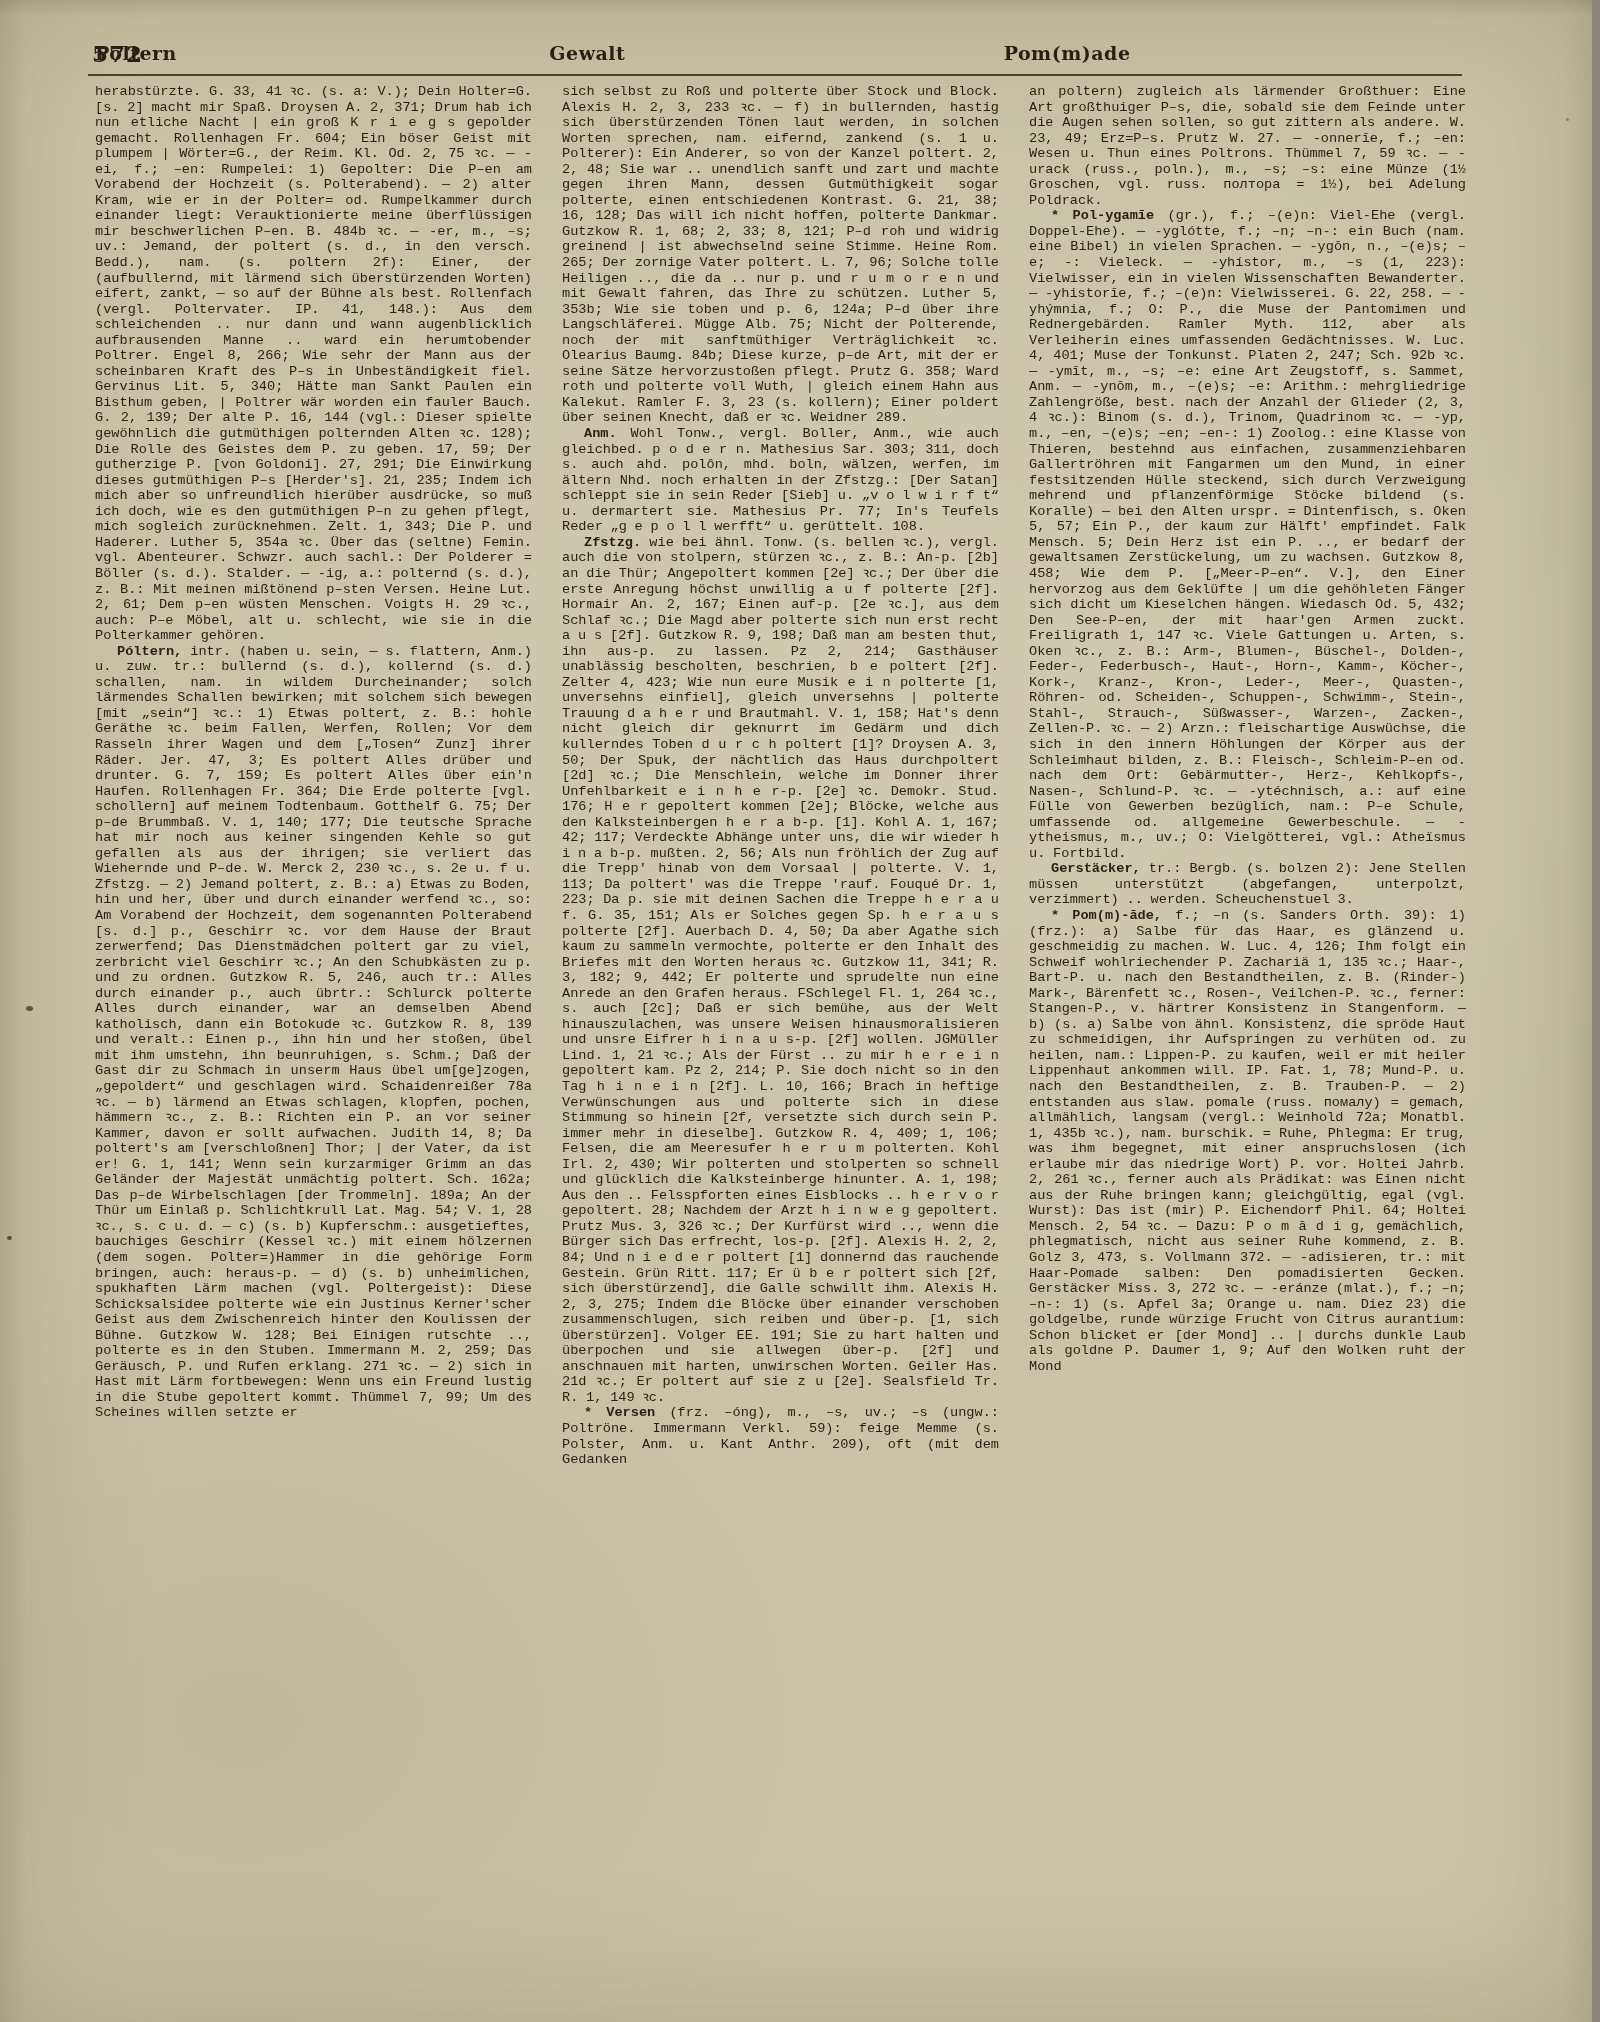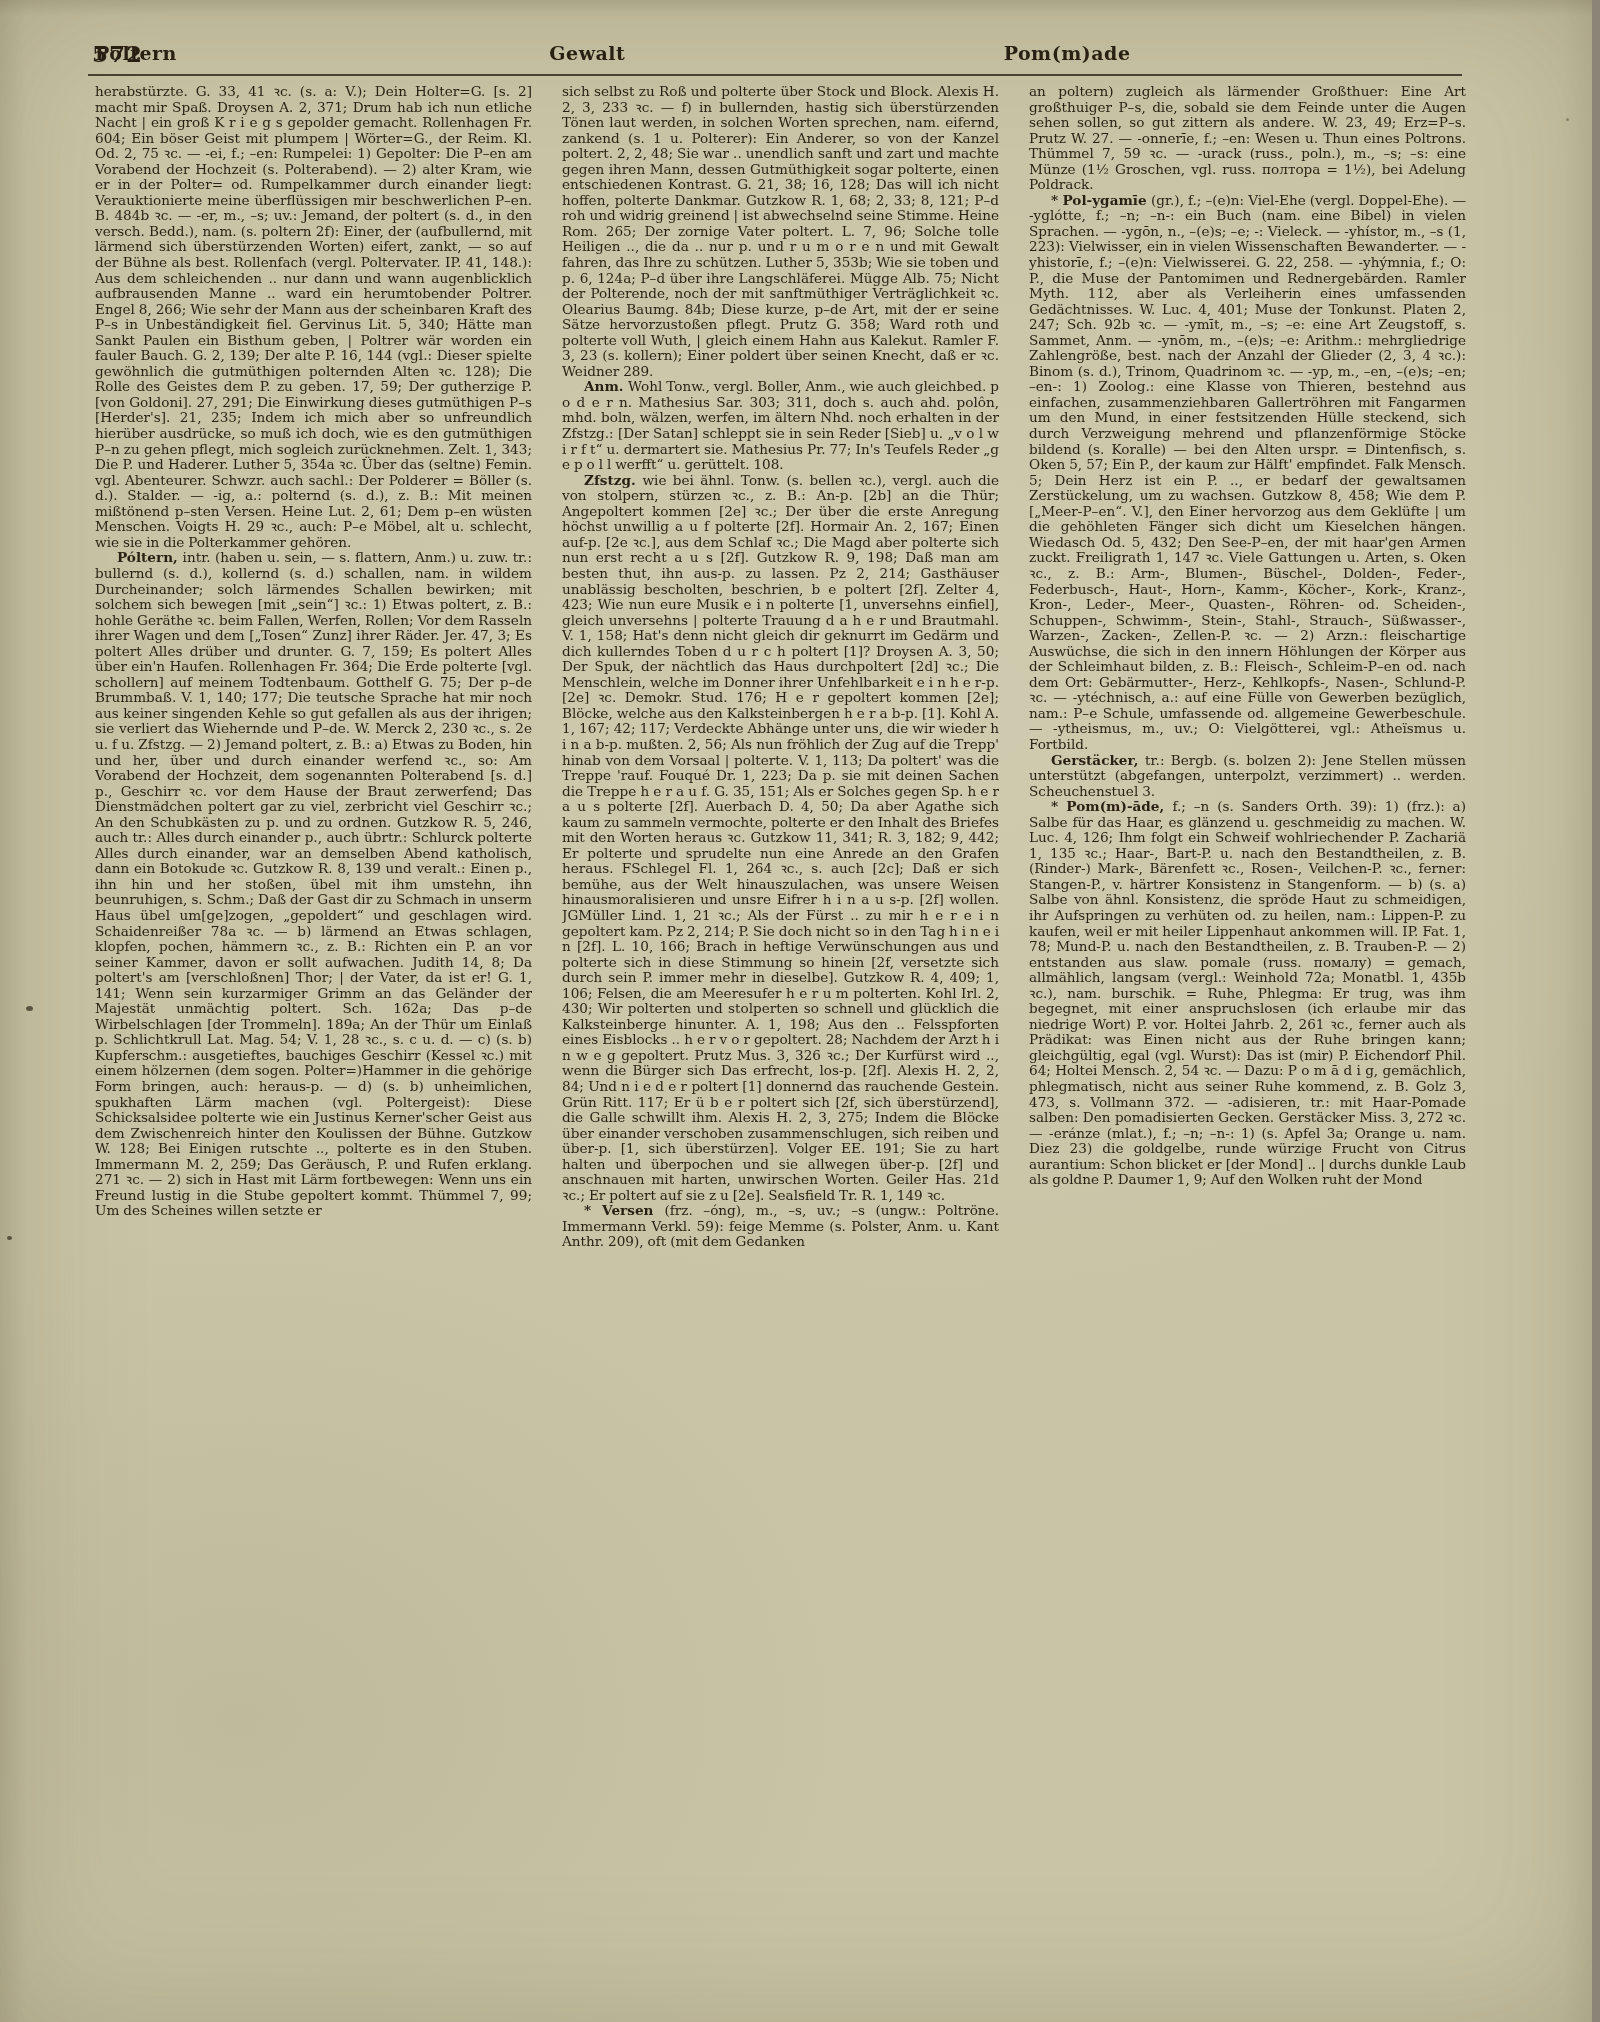--- a/index.html
+++ b/index.html
@@ -33,20 +33,21 @@
     flex:1 1 0;text-align:left;
     font-size:19px;font-weight:bold;letter-spacing:0.5px;
   }
   .rule{
     margin:10px 0 0 88px;width:1374px;height:2px;
     background:rgba(52,43,27,0.85);
   }
   .text-columns{
     display:flex;gap:30px;
     padding:8px 134px 0 95px;
+    font-family:Liberation Mono, monospace;
   }
   .col{
     width:437px;flex:0 0 437px;
     height:1790px;overflow:hidden;
     font-size:13.6px;line-height:15.55px;
     text-align:justify;
     word-spacing:-0.4px;
   }
   .para{margin:0;}
   .para.indent{text-indent:22px;}

